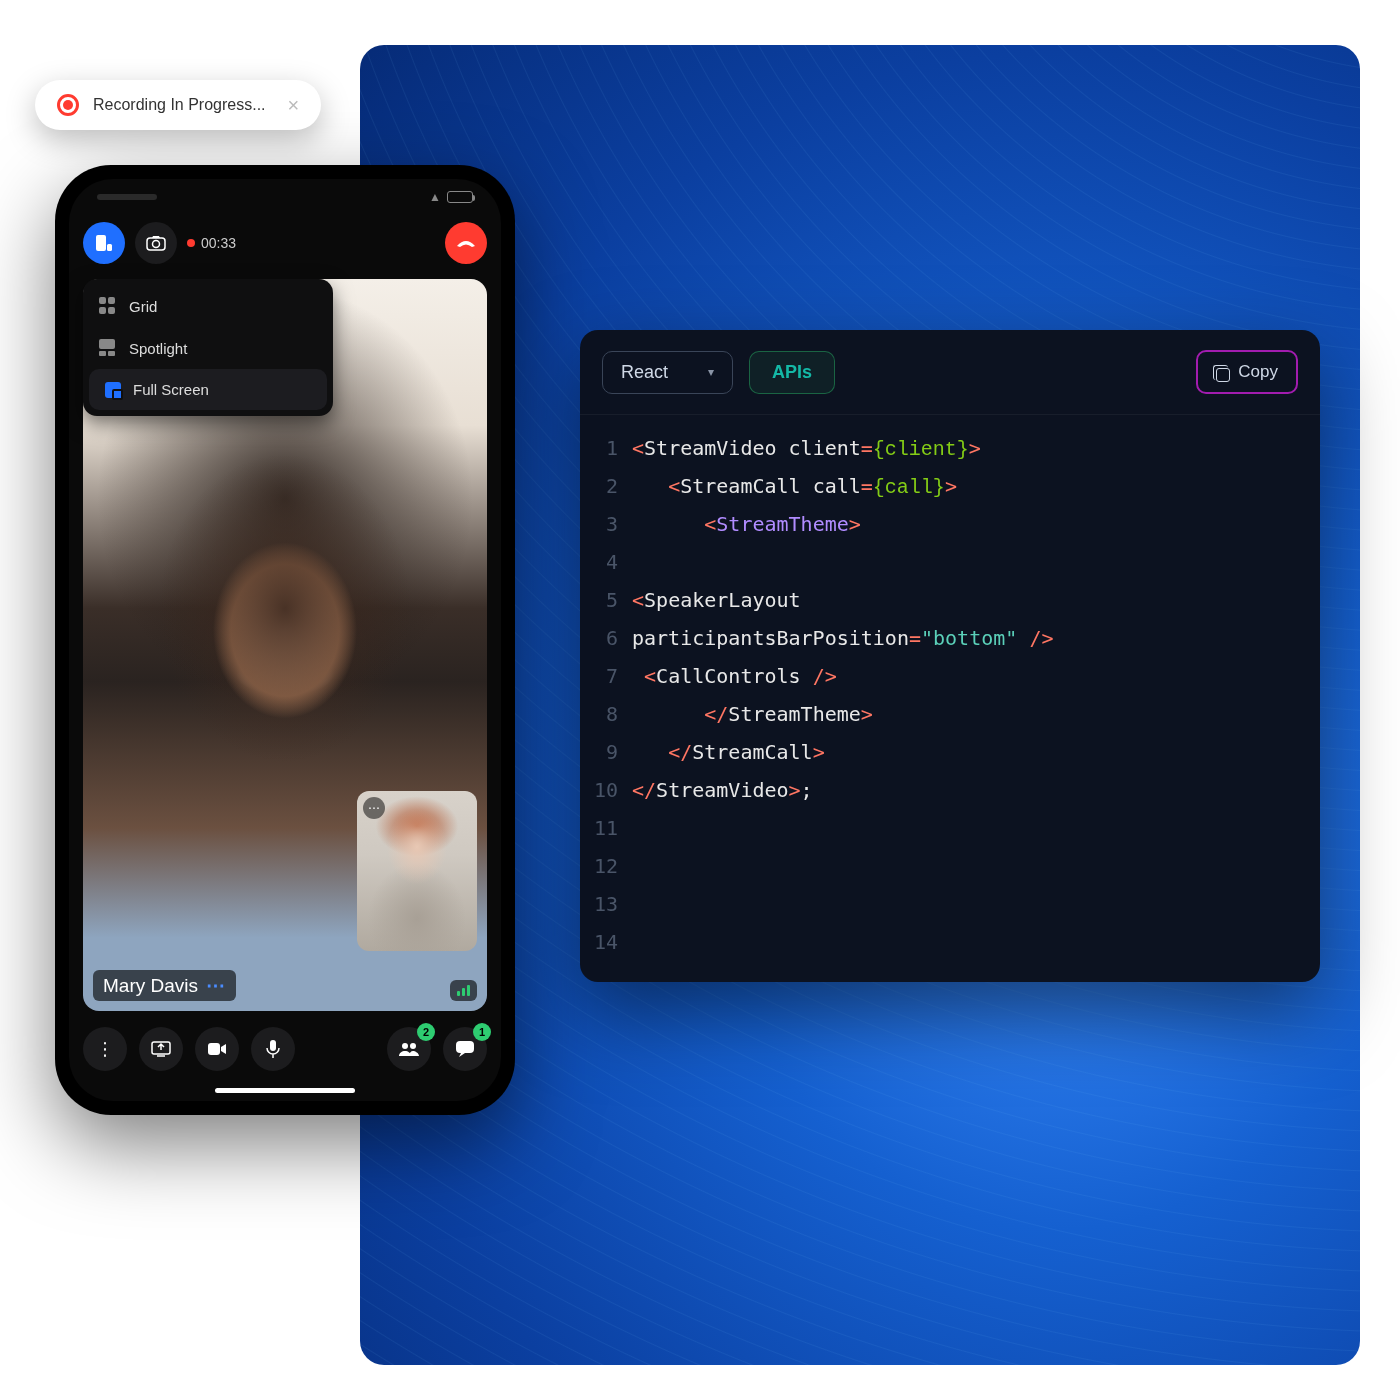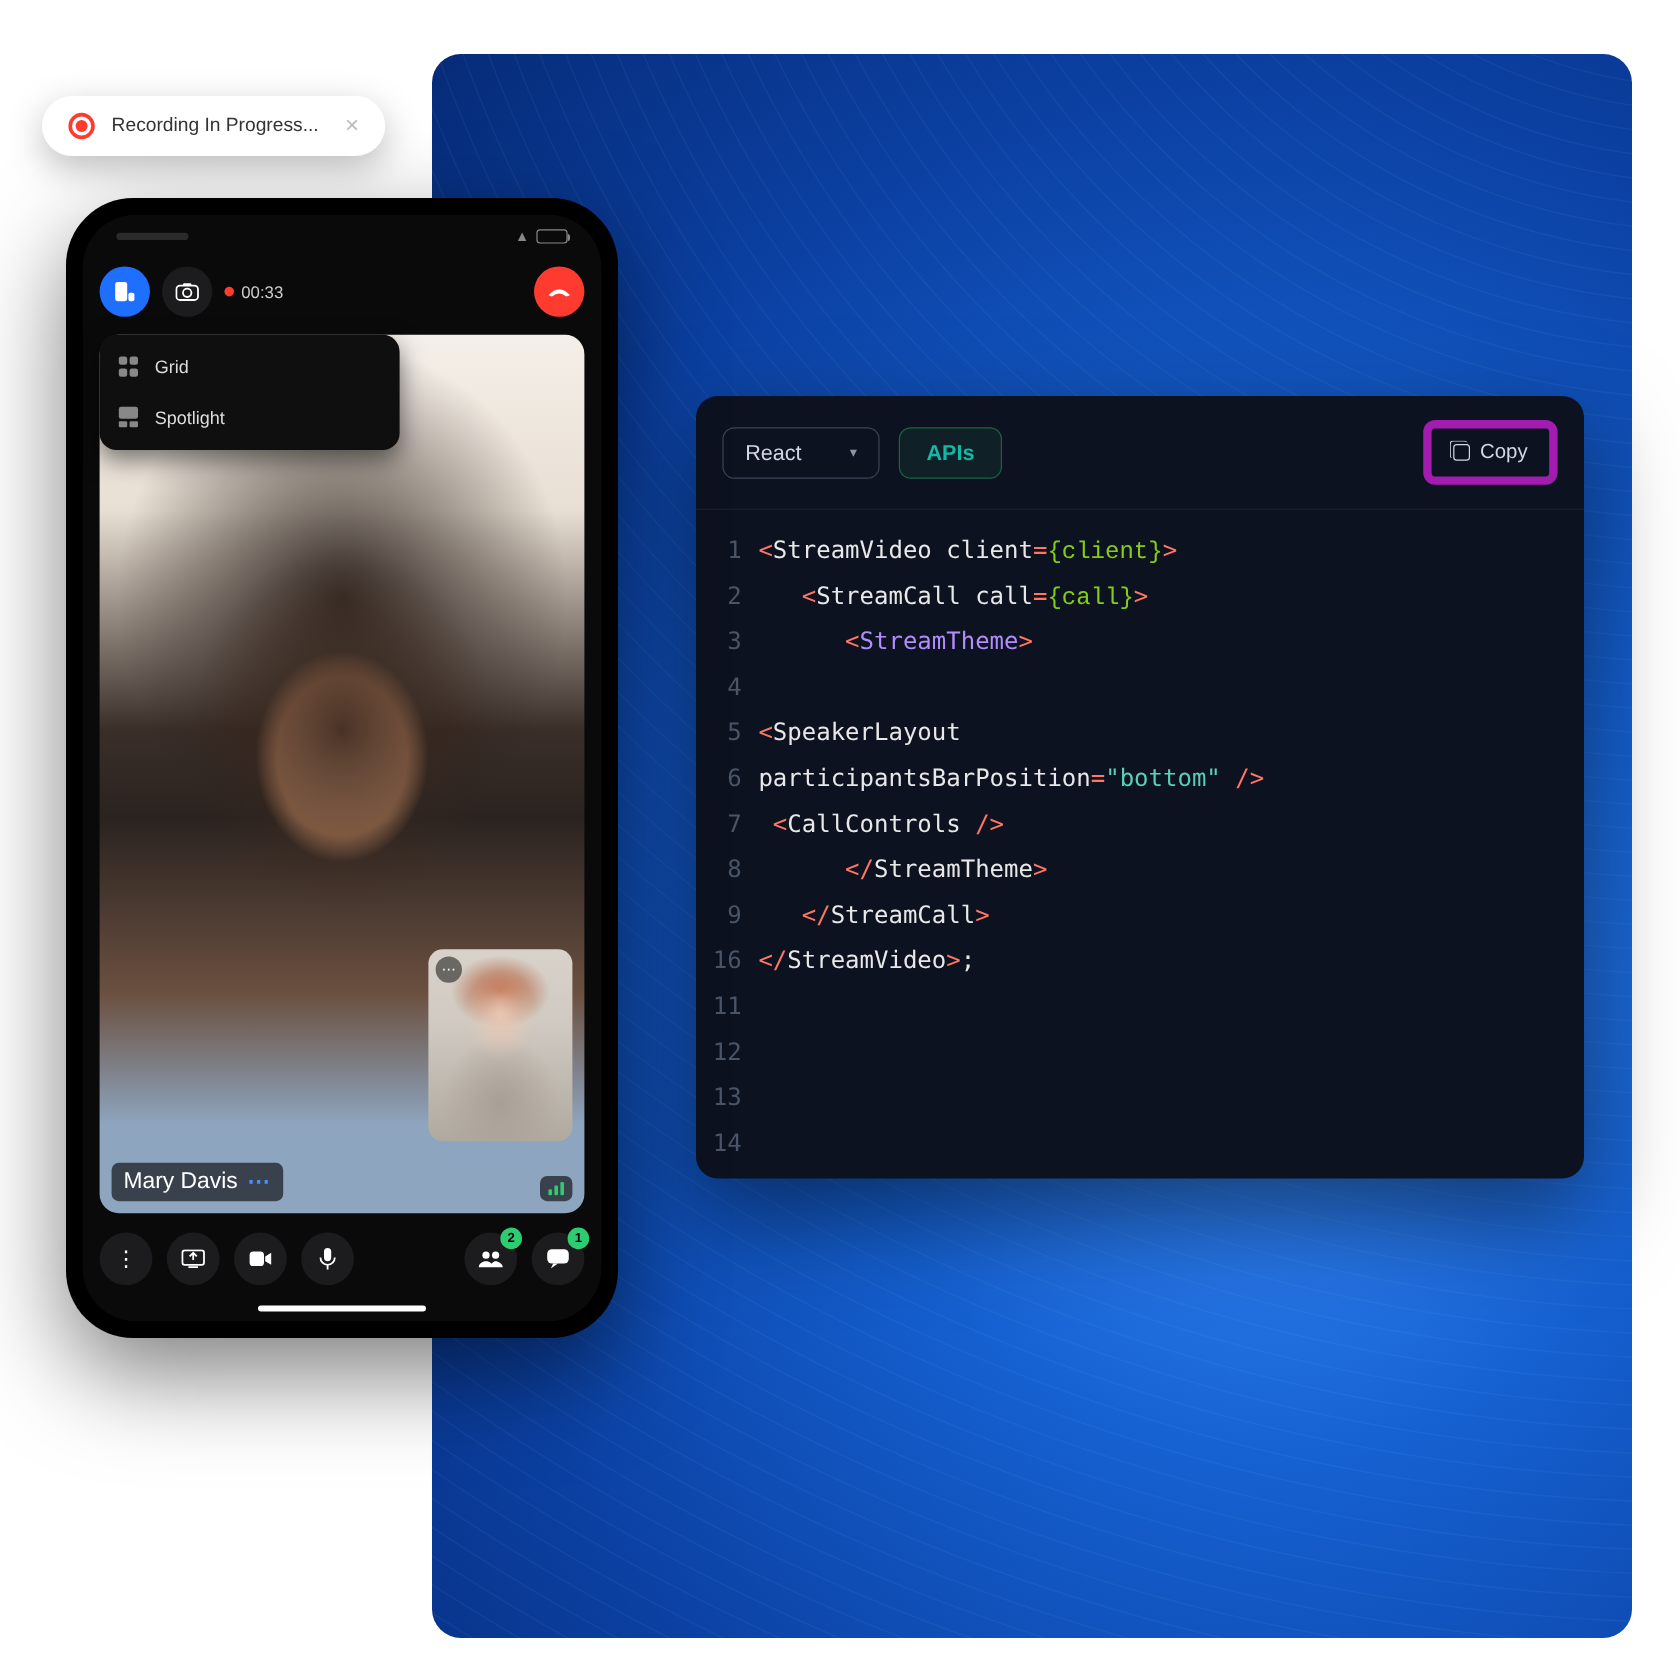--- a/index.html
+++ b/index.html
@@ -321,28 +321,28 @@
   background: rgba(46,204,113,0.08);
   color: #14b8a6;
   padding: 10px 22px;
   border-radius: 10px;
   font-size: 18px;
   font-weight: 600;
   cursor: pointer;
 }
 .copy-btn {
   margin-left: auto;
-  border: 7px solid #a21caf;
+  border: 2px solid #a21caf;
   background: transparent;
   color: #cfd8e6;
   padding: 10px 18px;
   border-radius: 10px;
   font-size: 17px;
   display: flex;
-  align-items: center;
+  align-items: flex-end;
   gap: 8px;
   cursor: pointer;
 }
 .copy-icon {
   width: 14px; height: 14px;
   border: 1.5px solid #cfd8e6;
   border-radius: 3px;
   position: relative;
 }
 .copy-icon::before {
@@ -461,20 +461,24 @@
       </div>
       <div class="menu-item">
         <span class="menu-icon mi-spot" style="flex-direction:column;">
             <span class="big"></span>
             <span class="row">
               <span class="sm"></span>
               <span class="sm"></span>
             </span>
           </span>
         <span>Spotlight</span>
+      </div>
+      <div class="menu-item active">
+        <span class="mi-full"></span>
+        <span>Full Screen</span>
       </div>
     </div>
 
     <div class="controls">
       <div class="ctrl">
         <span>⋮</span>
       </div>
       <div class="ctrl">
         <svg width="20" height="16" viewBox="0 0 20 16">
             <rect x="1" y="1" width="18" height="12" rx="2" fill="none" stroke="#fff" stroke-width="1.5"></rect>
@@ -532,21 +536,21 @@
     <div class="gutter" id="gutter">
         <div>1</div>
         <div>2</div>
         <div>3</div>
         <div>4</div>
         <div>5</div>
         <div>6</div>
         <div>7</div>
         <div>8</div>
         <div>9</div>
-        <div>16</div>
+        <div>10</div>
         <div>11</div>
         <div>12</div>
         <div>13</div>
         <div>14</div>
       </div>
     <div class="code-lines" id="codelines"><div><span class="tag-open">&lt;</span><span class="comp">StreamVideo</span> <span class="attr">client</span><span class="eq">=</span><span class="expr">{client}</span><span class="tag-open">&gt;</span></div><div>   <span class="tag-open">&lt;</span><span class="comp">StreamCall</span> <span class="attr">call</span><span class="eq">=</span><span class="expr">{call}</span><span class="tag-open">&gt;</span></div><div>      <span class="tag-open">&lt;</span><span class="kw-purple">StreamTheme</span><span class="tag-open">&gt;</span></div><div>&nbsp;</div><div><span class="tag-open">&lt;</span><span class="comp">SpeakerLayout</span></div><div><span class="attr">participantsBarPosition</span><span class="eq">=</span><span class="str">"bottom"</span> <span class="tag-open">/&gt;</span></div><div> <span class="tag-open">&lt;</span><span class="comp">CallControls</span> <span class="tag-open">/&gt;</span></div><div>      <span class="tag-close">&lt;/</span><span class="comp">StreamTheme</span><span class="tag-close">&gt;</span></div><div>   <span class="tag-close">&lt;/</span><span class="comp">StreamCall</span><span class="tag-close">&gt;</span></div><div><span class="tag-close">&lt;/</span><span class="comp">StreamVideo</span><span class="tag-close">&gt;</span><span class="comp">;</span></div><div>&nbsp;</div><div>&nbsp;</div><div>&nbsp;</div><div>&nbsp;</div></div>
   </div>
 </div>
 
 </body></html>

